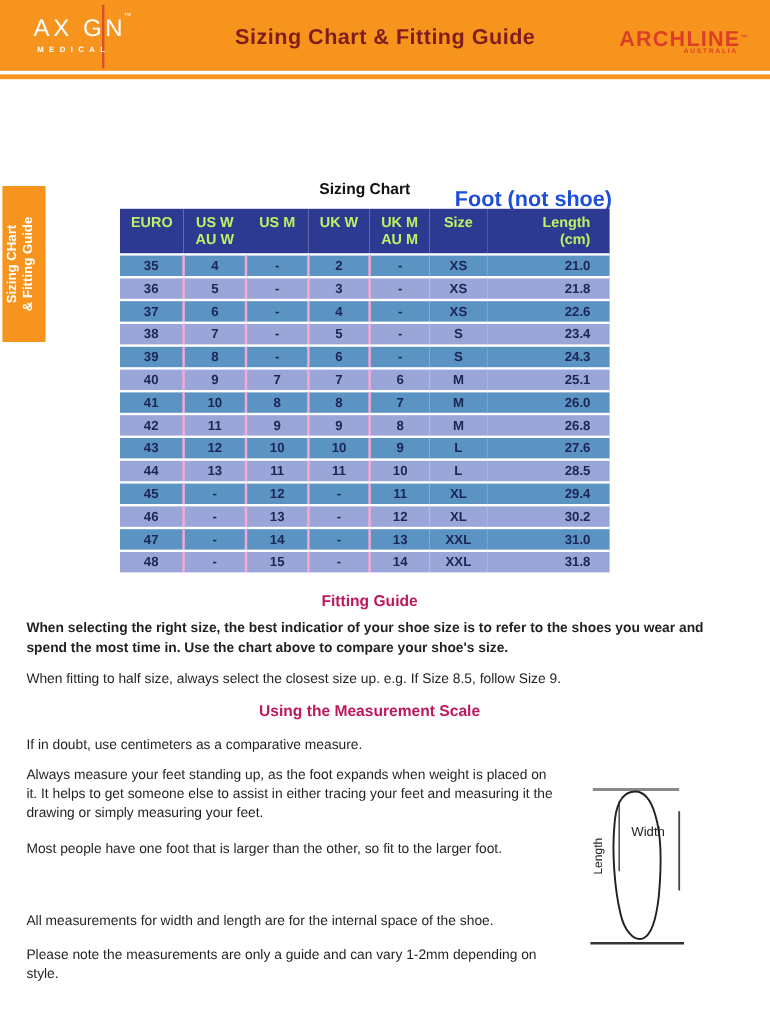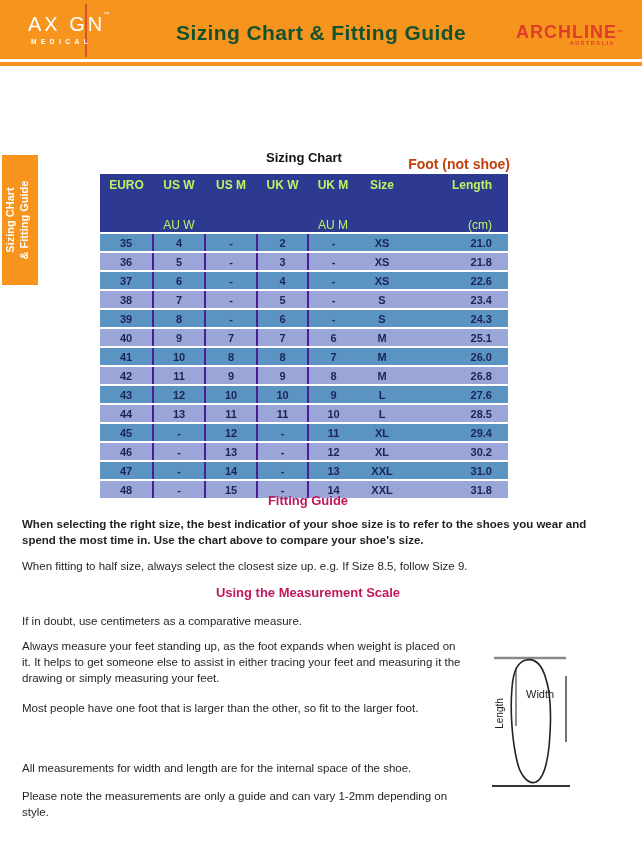--- a/index.html
+++ b/index.html
@@ -11,52 +11,52 @@
   .page{position:relative;width:642px;height:848px;background:#fff;overflow:hidden;}
 
   
   .header-band{position:absolute;left:0;top:0;width:642px;height:59px;background:var(--orange);}
   .header-rule{position:absolute;left:0;top:62px;width:642px;height:4px;background:var(--orange);}
   .axign{position:absolute;left:28px;top:7px;width:100px;height:48px;color:#fff;}
   .axign-word{font-size:20px;letter-spacing:3px;font-weight:400;white-space:nowrap;position:relative;top:6px;}
   .axign-tm{font-size:6px;vertical-align:top;position:relative;top:-2px;left:-2px;}
   .axign-sub{font-size:6.5px;letter-spacing:4.5px;font-weight:bold;position:relative;top:8px;left:3px;}
   .axign-line{position:absolute;left:57px;top:-3px;width:2px;height:53px;background:#D6512C;}
-  .doc-title{position:absolute;left:0;top:21px;width:642px;text-align:center;color:#14532d;
-    font-size:21px;font-weight:bold;letter-spacing:0.4px;}
+  .doc-title{position:absolute;left:0;top:21px;width:642px;text-align:center;color:#7f1d1d;
+    font-size:18px;font-weight:bold;letter-spacing:0.4px;}
   .archline{position:absolute;right:18px;top:24px;text-align:right;color:var(--brand-red);}
   .archline-word{font-size:18px;font-weight:bold;letter-spacing:1px;line-height:16px;}
   .archline-tm{font-size:6px;vertical-align:top;}
   .archline-sub{font-size:5.5px;font-weight:bold;letter-spacing:1.5px;margin-right:9px;}
 
   
   .side-tab{position:absolute;left:2px;top:155px;width:36px;height:130px;background:var(--orange);}
   .side-tab-text{position:absolute;left:-47px;top:48px;width:130px;height:34px;
     transform:rotate(-90deg);color:#fff;font-weight:bold;font-size:11px;line-height:14px;
     text-align:center;white-space:nowrap;}
 
   
   .chart-title{position:absolute;left:100px;top:150px;width:408px;text-align:center;
     font-size:13px;font-weight:bold;color:#111;}
-  .foot-note{position:absolute;right:132px;top:156px;font-size:14px;font-weight:bold;color:#c2410c;}
+  .foot-note{position:absolute;right:132px;top:156px;font-size:18px;font-weight:bold;color:#1d4ed8;}
   .sizing-table{position:absolute;left:100px;top:174px;width:408px;border-collapse:collapse;
     table-layout:fixed;}
   .sizing-table col.c0{width:53px}.sizing-table col.c1{width:52px}.sizing-table col.c2{width:52px}
   .sizing-table col.c3{width:51px}.sizing-table col.c4{width:50px}.sizing-table col.c5{width:48px}
   .sizing-table col.c6{width:102px}
   .sizing-table th{background:var(--navy);color:#bef264;font-size:12px;font-weight:bold;
     height:38px;vertical-align:top;padding:4px 0 0 0;text-align:center;border-bottom:2px solid #fff;
     box-sizing:border-box;line-height:14px;}
   .sizing-table th.len,.sizing-table td.len{text-align:right;padding-right:16px;}
   .sizing-table td{height:19px;font-size:11px;font-weight:bold;color:var(--cell-text);
     text-align:center;border-bottom:2px solid #fff;box-sizing:border-box;padding:0;}
-  .sizing-table td:nth-child(-n+4){border-right:2px solid #4c1d95;}
+  .sizing-table td:nth-child(-n+4){border-right:2px solid #f9a8d4;}
   .sizing-table tbody tr:nth-child(odd){background:var(--row-med);}
   .sizing-table tbody tr:nth-child(even){background:var(--row-light);}
-  .th-l2{font-weight:normal;margin-top:26px;}
+  .th-l2{font-weight:bold;}
 
   
   .h-sub{position:absolute;left:0;width:616px;text-align:center;font-size:13px;font-weight:bold;color:#be185d;}
   .para{position:absolute;left:22px;font-size:11.5px;line-height:16px;color:var(--body-text);}
   #fitting-h{top:493px;}
   #p1{top:516px;width:600px;font-weight:bold;}
   #p2{top:558px;width:600px;}
   #measure-h{top:585px;}
   #p3{top:613px;width:600px;}
   #p4{top:638px;width:440px;}

